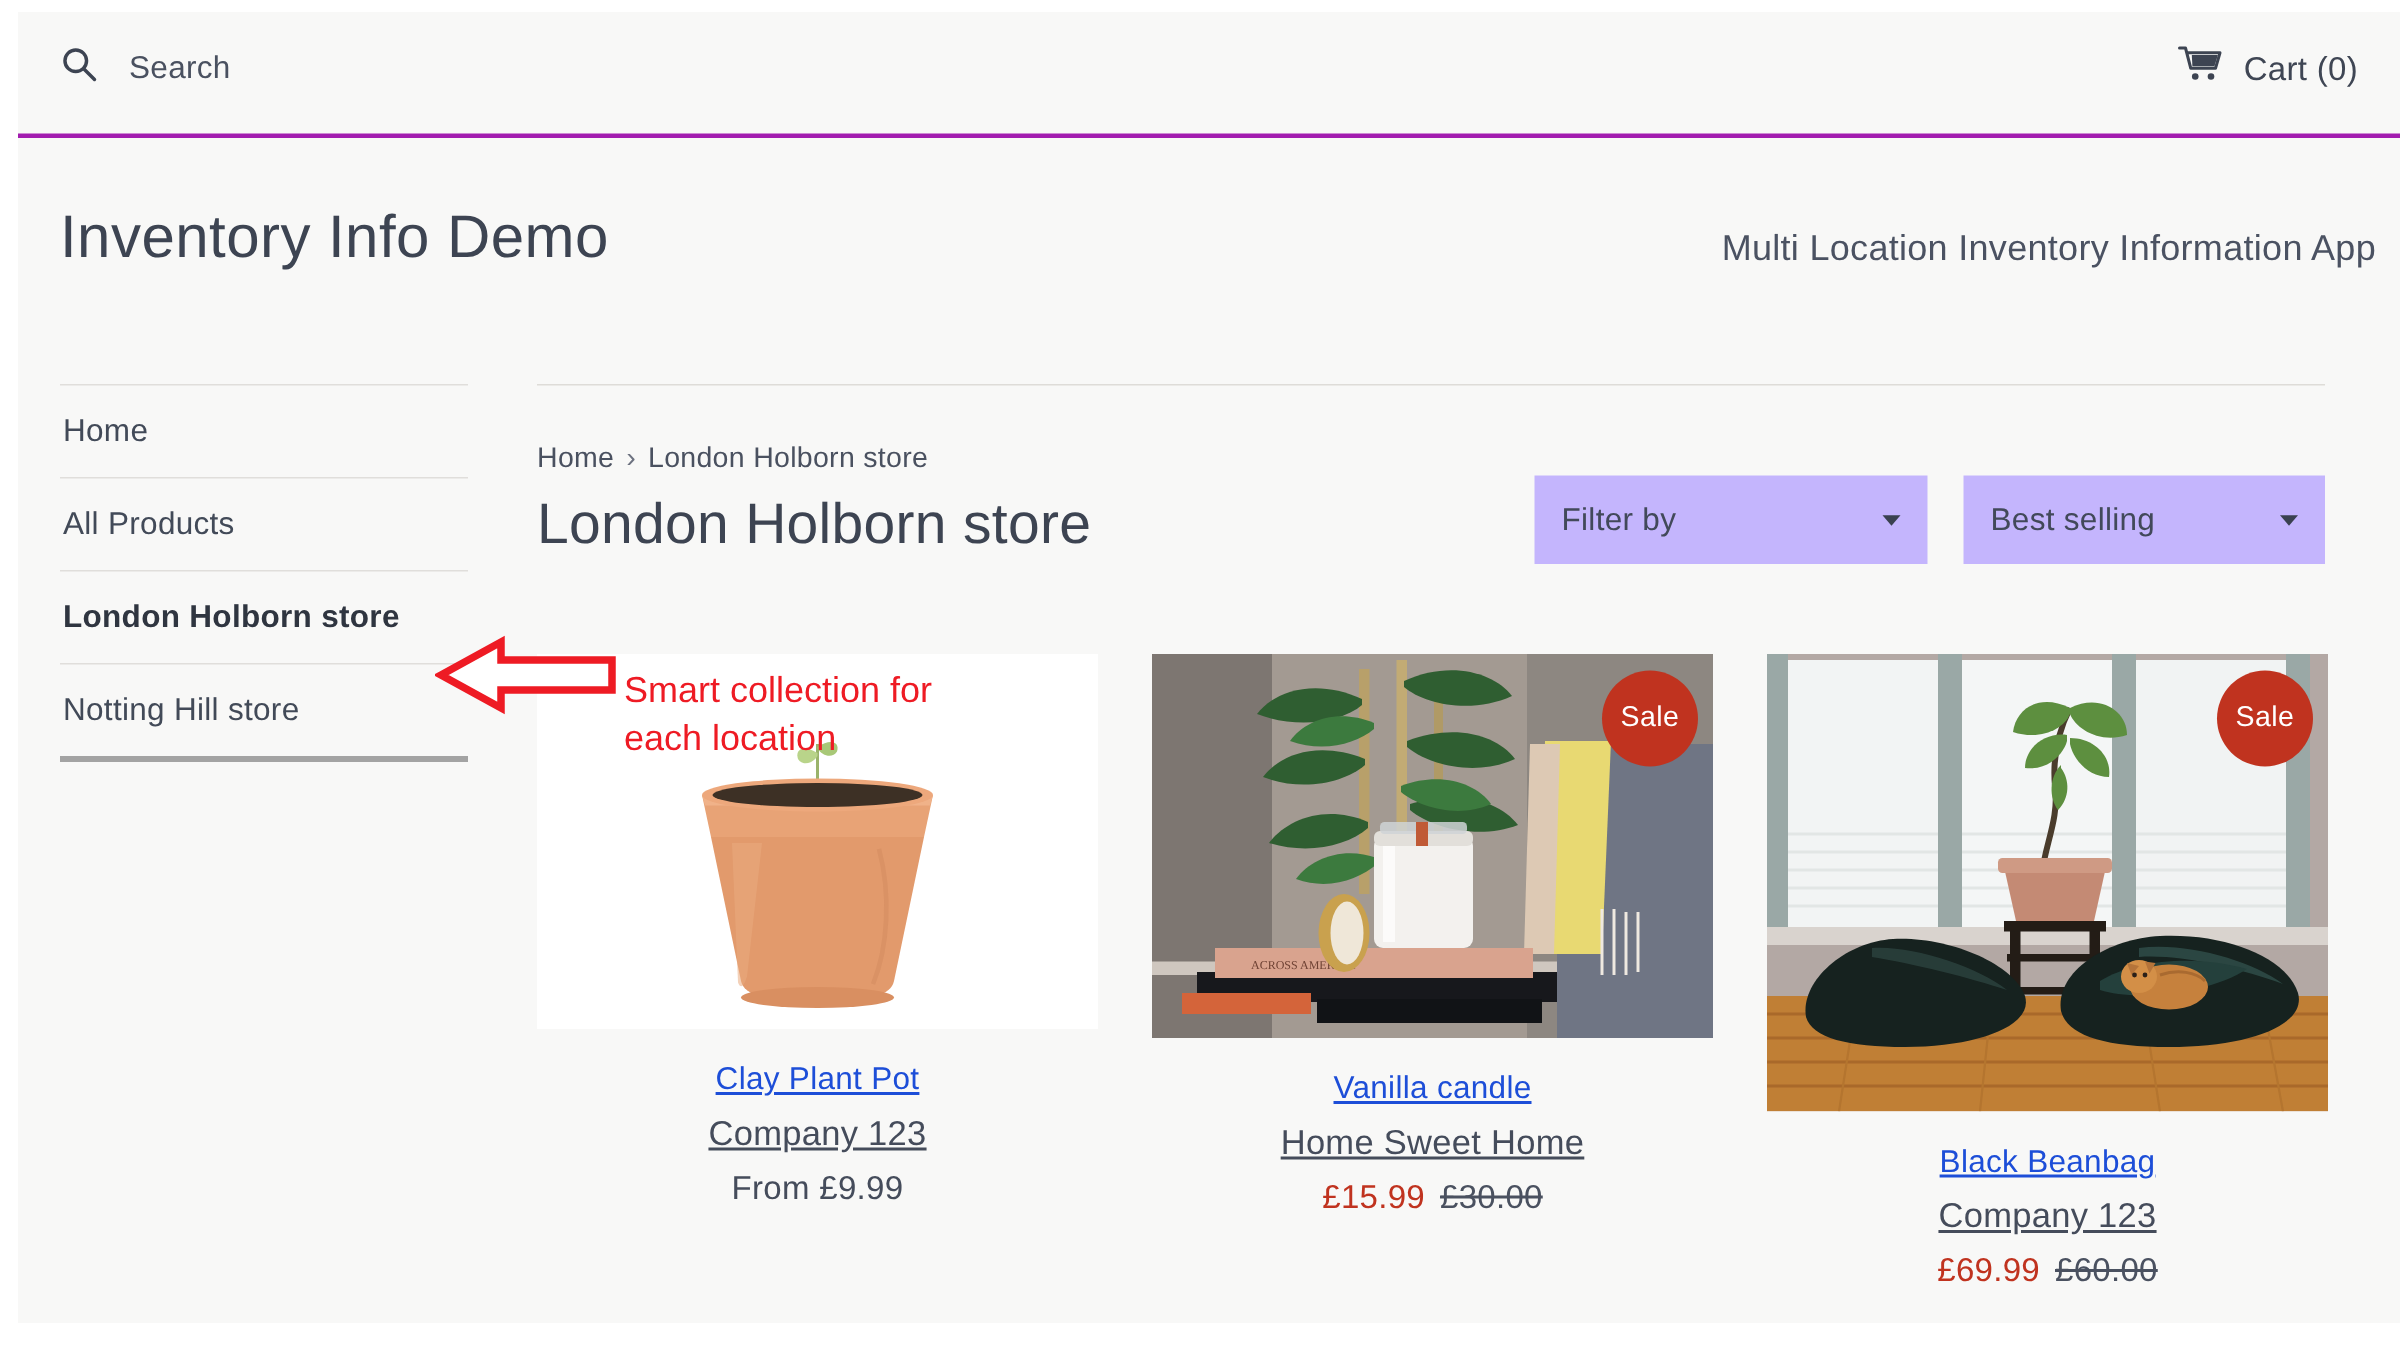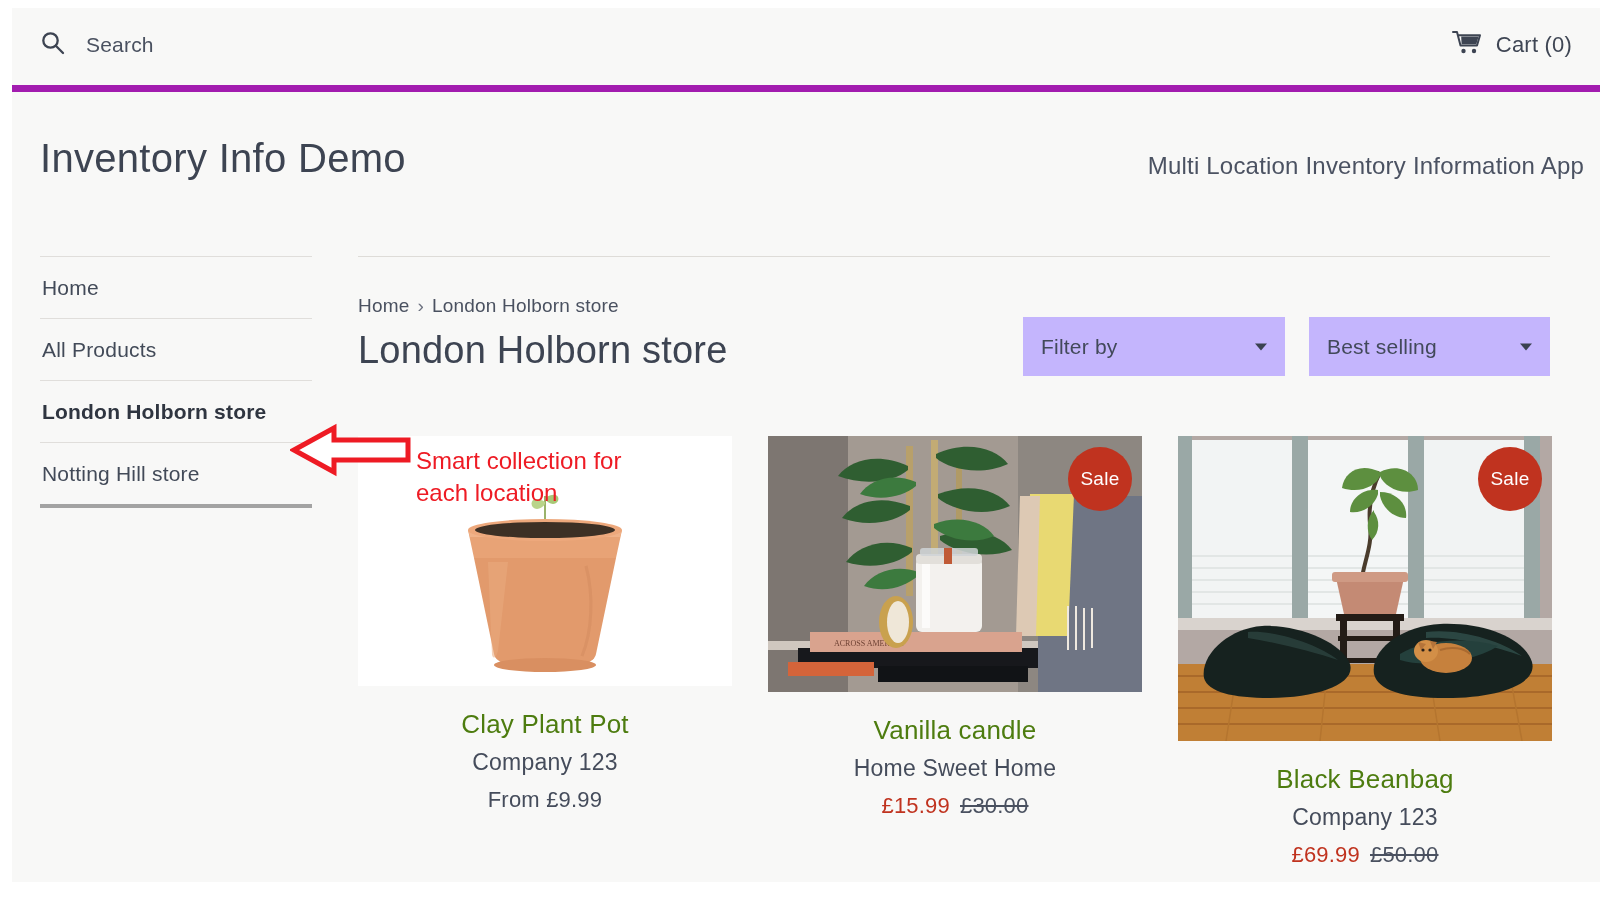--- a/index.html
+++ b/index.html
@@ -23,21 +23,21 @@
     background: #f8f8f7;
     overflow: hidden;
   }
 
   
   .topbar {
     position: absolute;
     left: 0; top: 0;
     width: 1588px;
     height: 84px;
-    border-bottom: 7px solid #a21caf;
+    border-bottom: 3px solid #a21caf;
   }
   .search-area {
     position: absolute;
     left: 28px; top: 22px;
     display: flex;
     align-items: center;
     gap: 20px;
     cursor: text;
   }
   .search-icon { display: block; }
@@ -188,32 +188,34 @@
     font-weight: 300;
     display: flex;
     align-items: center;
     justify-content: center;
     letter-spacing: .3px;
     z-index: 3;
   }
 
   .card-info { text-align: center; padding-top: 18px; }
   .card-title {
-    font-size: 26px;
-    font-weight: 300;
-    color: #4d7c0f;
+    font-size: 21px;
+    font-weight: 300;
+    color: #1d4ed8;
     letter-spacing: .2px;
     line-height: 1.55;
+    text-decoration: underline;
   }
   .card-vendor {
     font-size: 23px;
     font-weight: 300;
     color: #454c5b;
     letter-spacing: .2px;
     line-height: 1.65;
+    text-decoration: underline;
   }
   .card-price {
     font-size: 22px;
     font-weight: 300;
     color: #454c5b;
     letter-spacing: .2px;
     line-height: 1.65;
   }
   .card-price .sale-now { color: #c0331f; }
   .card-price .was { color: #4a5160; text-decoration: line-through; margin-left: 10px; }
@@ -475,21 +477,21 @@
             <circle cx="245" cy="214" r="1.6" fill="#2b2018"></circle>
             <circle cx="252" cy="214" r="1.6" fill="#2b2018"></circle>
             <path d="M262 214 C274 210 286 212 292 218" stroke="#a96a30" stroke-width="2" fill="none"></path>
           </svg>
           <div class="sale-badge">Sale</div>
         </div>
         <div class="card-info">
           <div class="card-title">Black Beanbag</div>
           <div class="card-vendor">Company 123</div>
           <div class="card-price">
-            <span class="sale-now">£69.99</span><span class="was">£50.00</span>
+            <span class="sale-now">£69.99</span><span class="was">£60.00</span>
           </div>
         </div>
       </div>
 
     </div>
   </div>
 
   <div class="annotation">
     <svg width="122" height="60" viewBox="0 0 122 60">
       <path d="M4 30 L44 8 L44 20 L118 20 L118 40 L44 40 L44 52 Z" fill="#ffffff" stroke="#ee1b24" stroke-width="5" stroke-linejoin="miter"></path>

